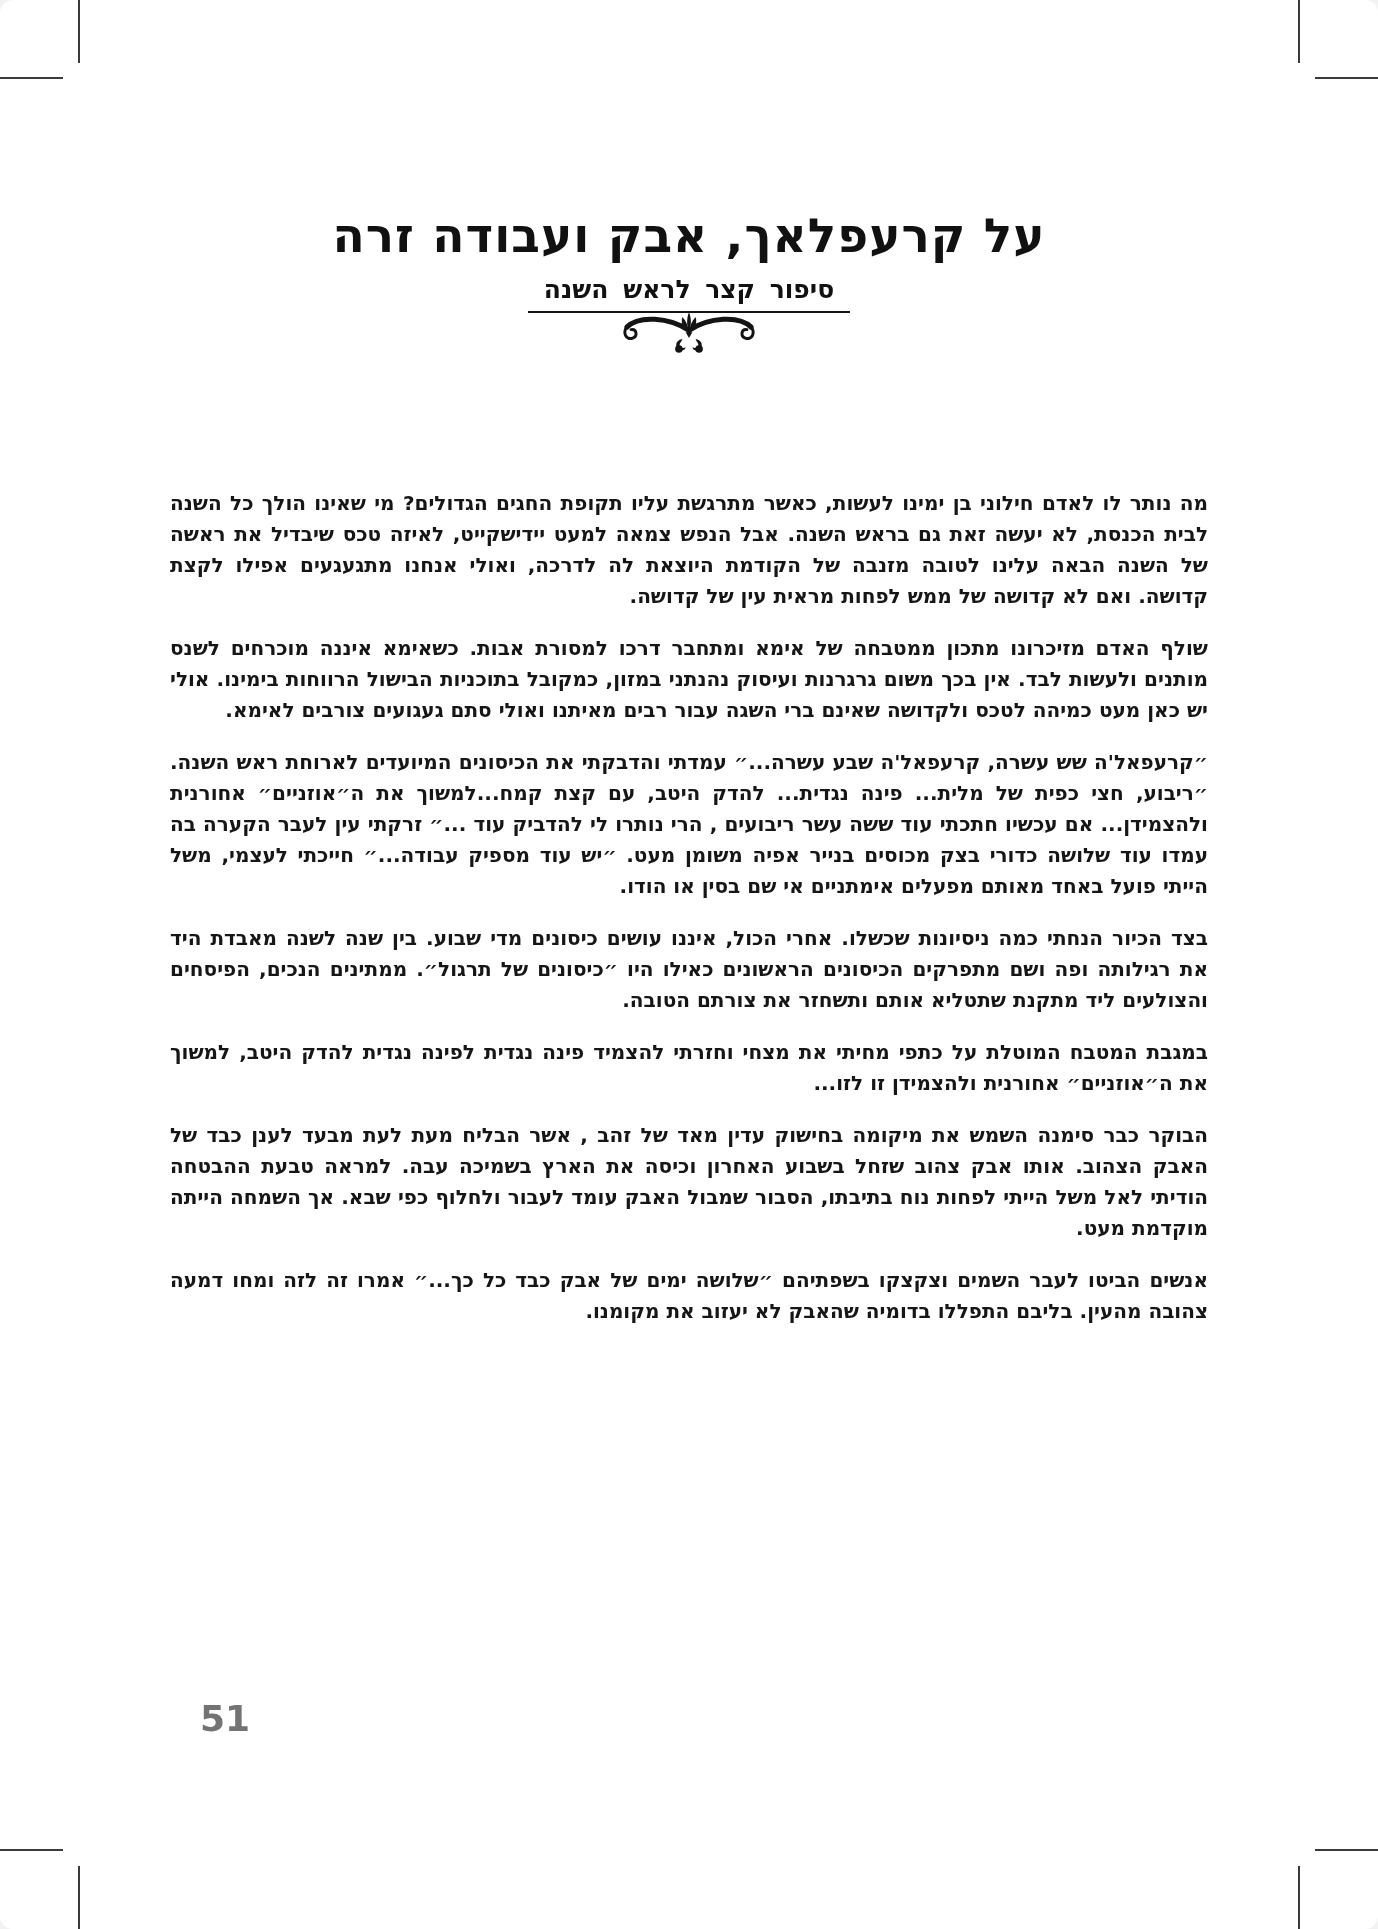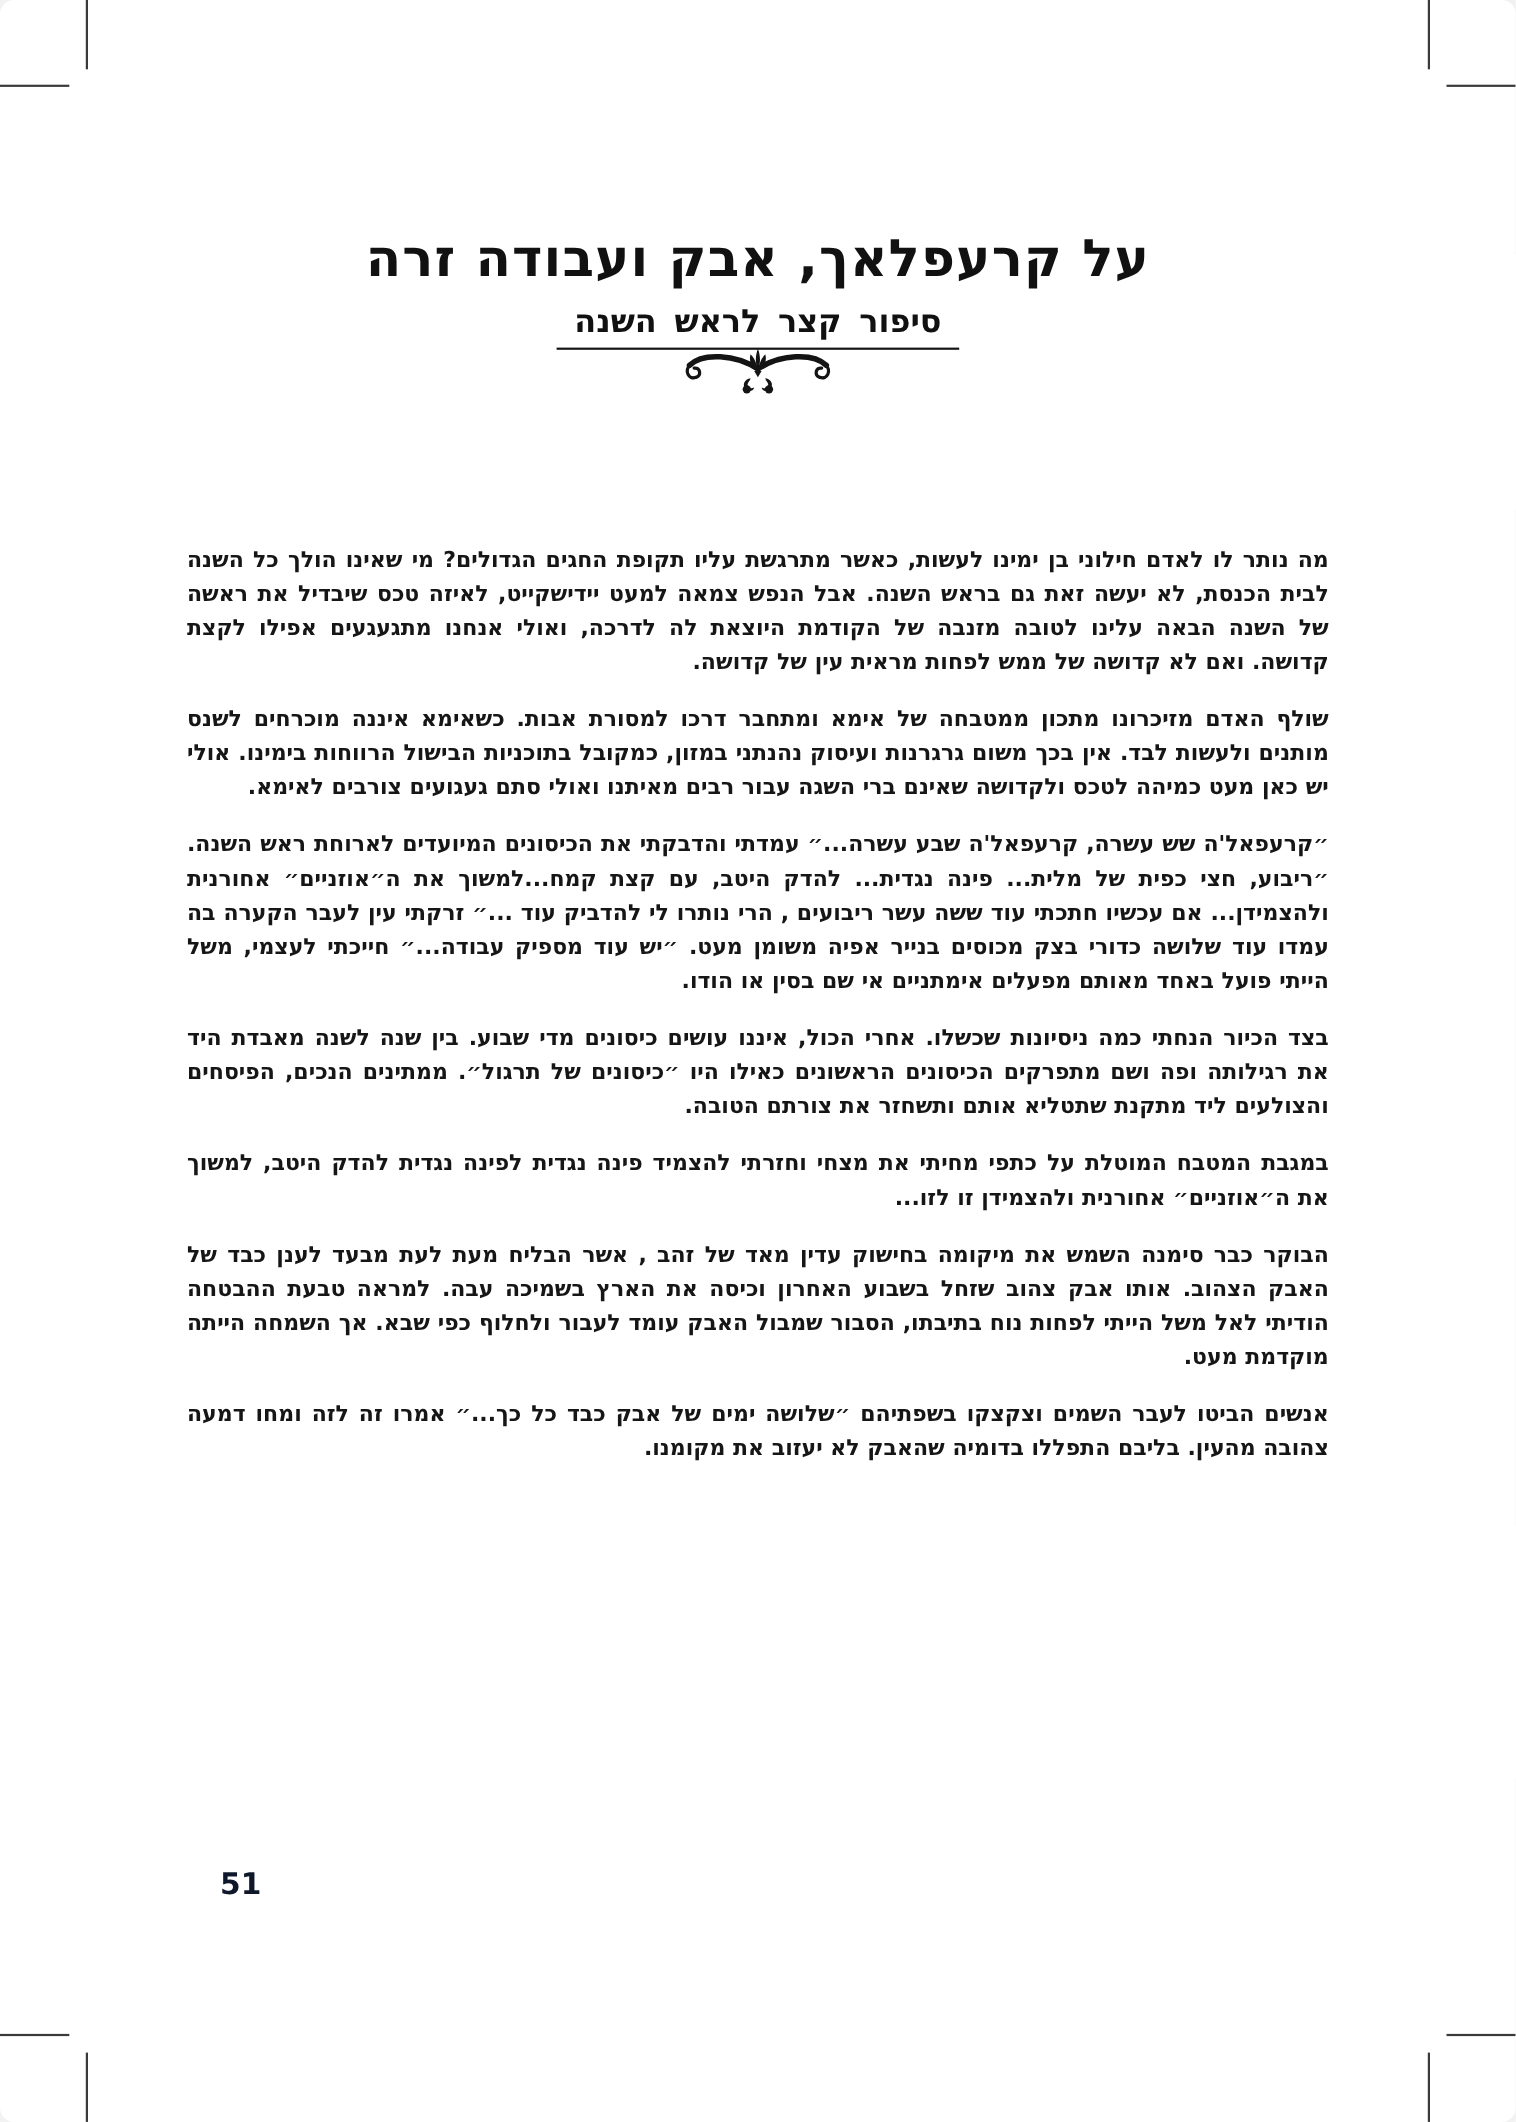--- a/index.html
+++ b/index.html
@@ -37,45 +37,45 @@
     margin:208px 0 0 0;
     text-align:center;
     font-size:47px;
     font-weight:bold;
     letter-spacing:1px;
     color:#111111;
   }
   .subtitle-wrap { text-align:center; margin-top:12px; }
   .subtitle {
     display:inline-block;
-    font-size:29px;
+    font-size:25px;
     font-weight:bold;
     word-spacing:6px;
     padding:0 16px 7px 16px;
     border-bottom:2px solid #141414;
   }
   .ornament-wrap { text-align:center; margin-top:-3px; height:50px; }
 
   .body-text { margin-top:128px; }
   .body-text p {
     margin:0 0 21px 0;
     font-size:20px;
     line-height:31px;
     font-weight:bold;
     text-align:justify;
     color:#161616;
   }
 
   .page-number {
     position:absolute;
     left:200px; top:1698px;
-    font-size:27px;
+    font-size:36px;
     font-weight:bold;
     font-family:"DejaVu Sans", sans-serif;
-    color:#0f172a;
+    color:#737373;
   }
 </style>
 </head>
 <body>
 
 <div class="sheet">
 
   <div class="crop tl-v"></div>
   <div class="crop tl-h"></div>
   <div class="crop tr-v"></div>

